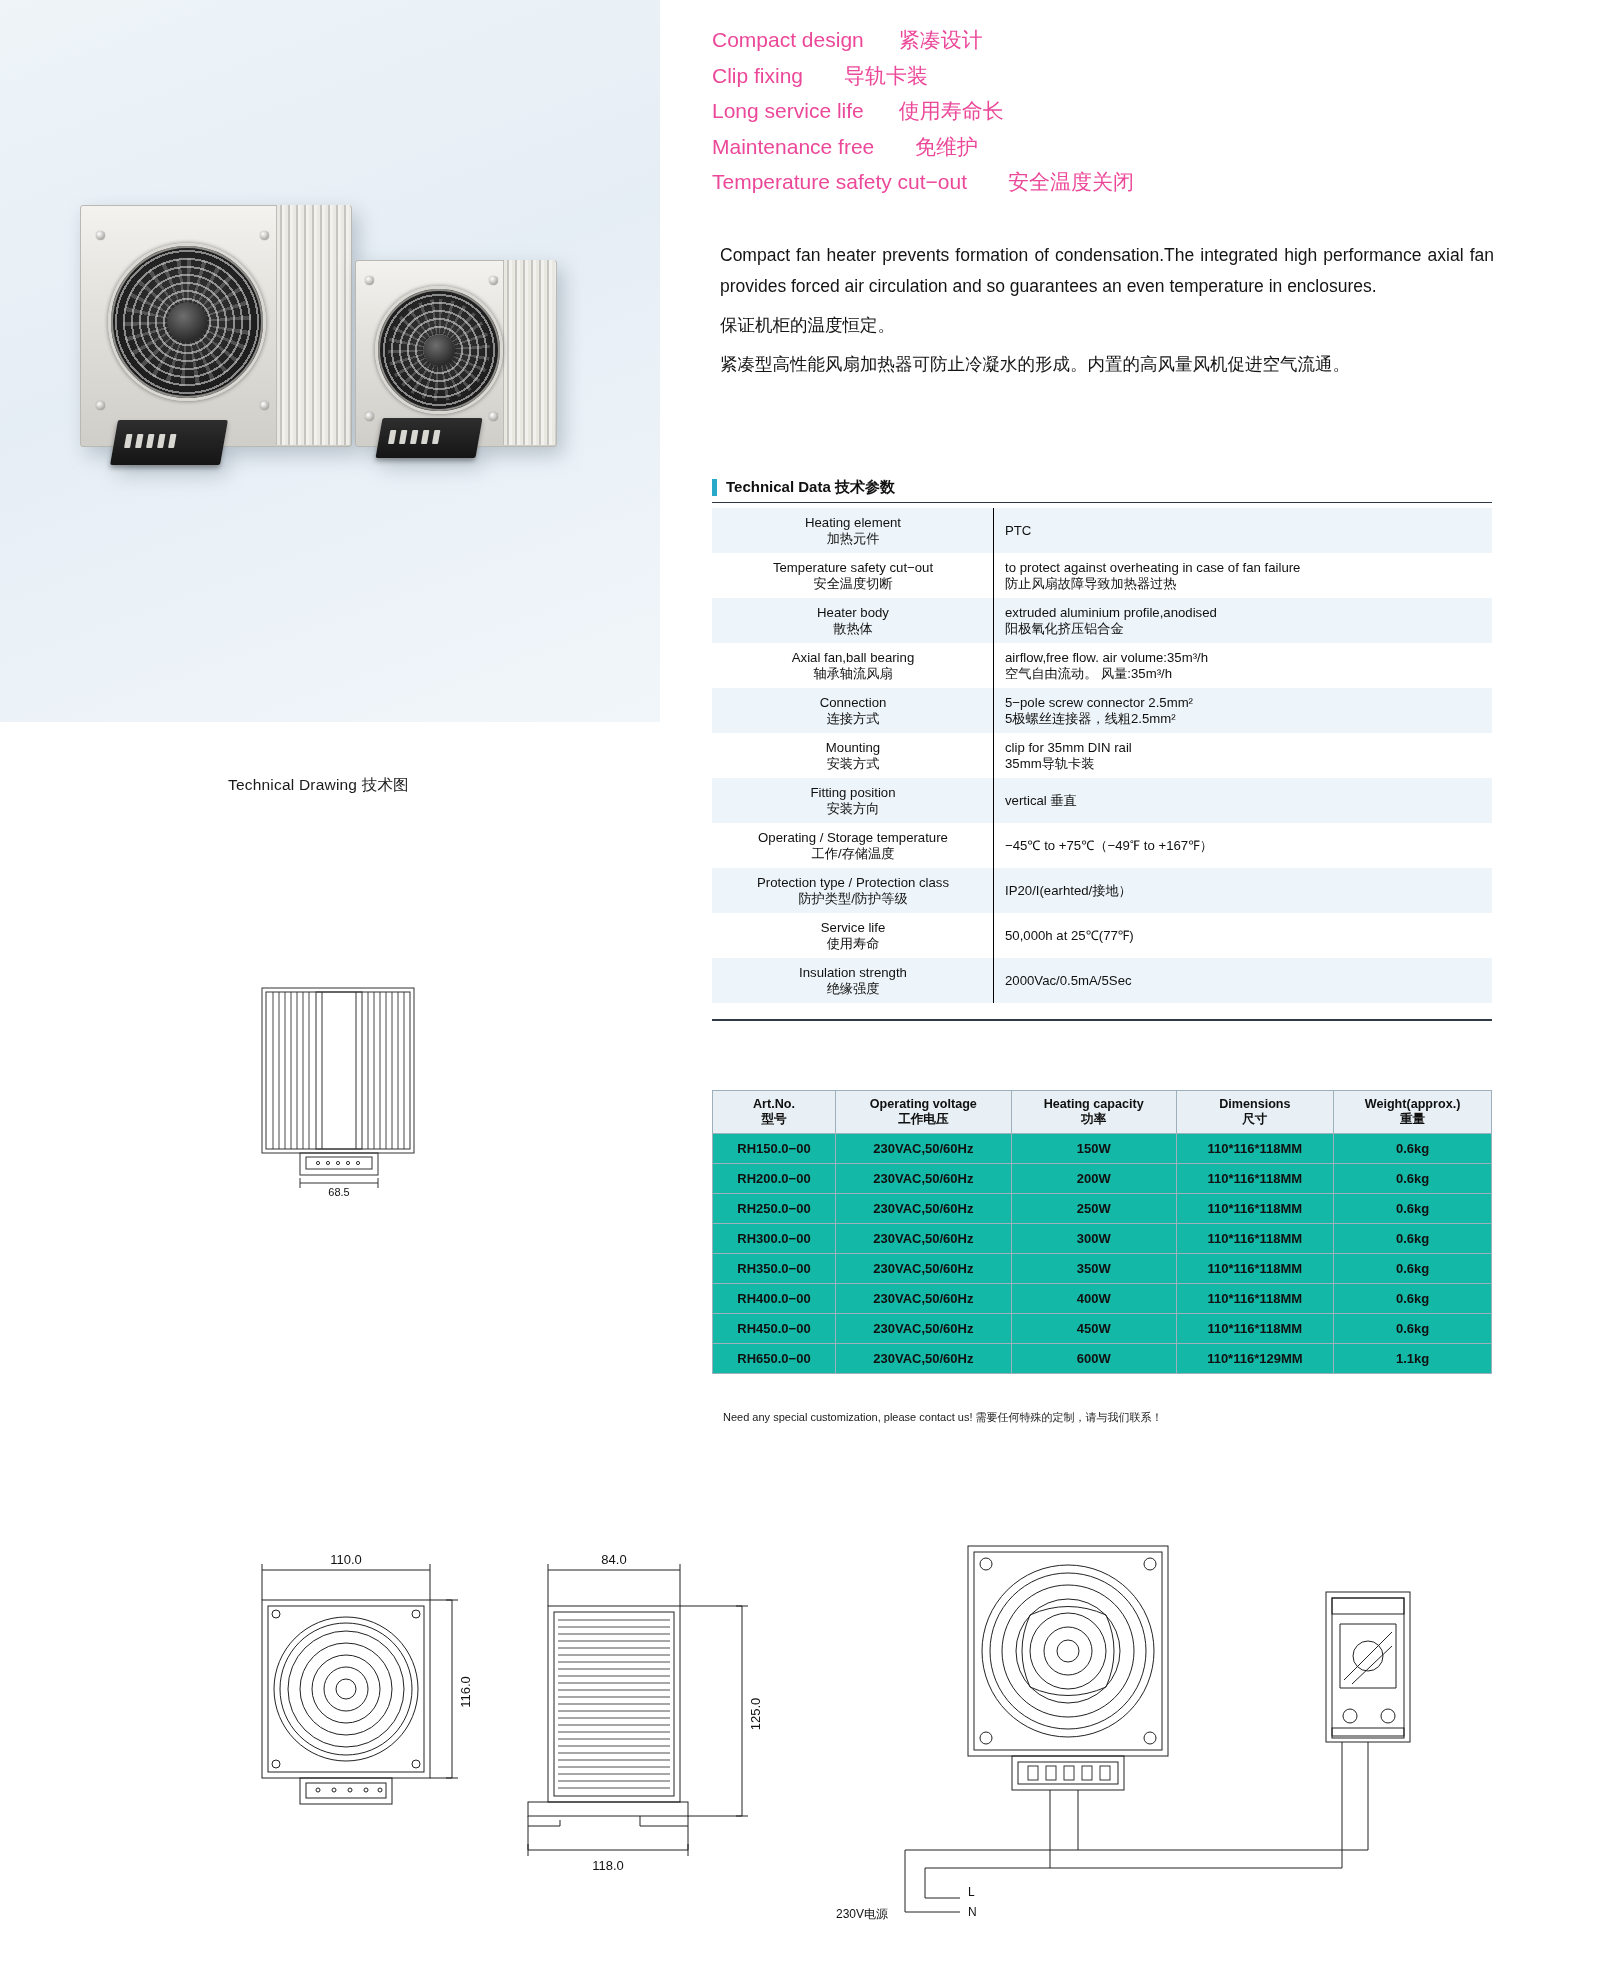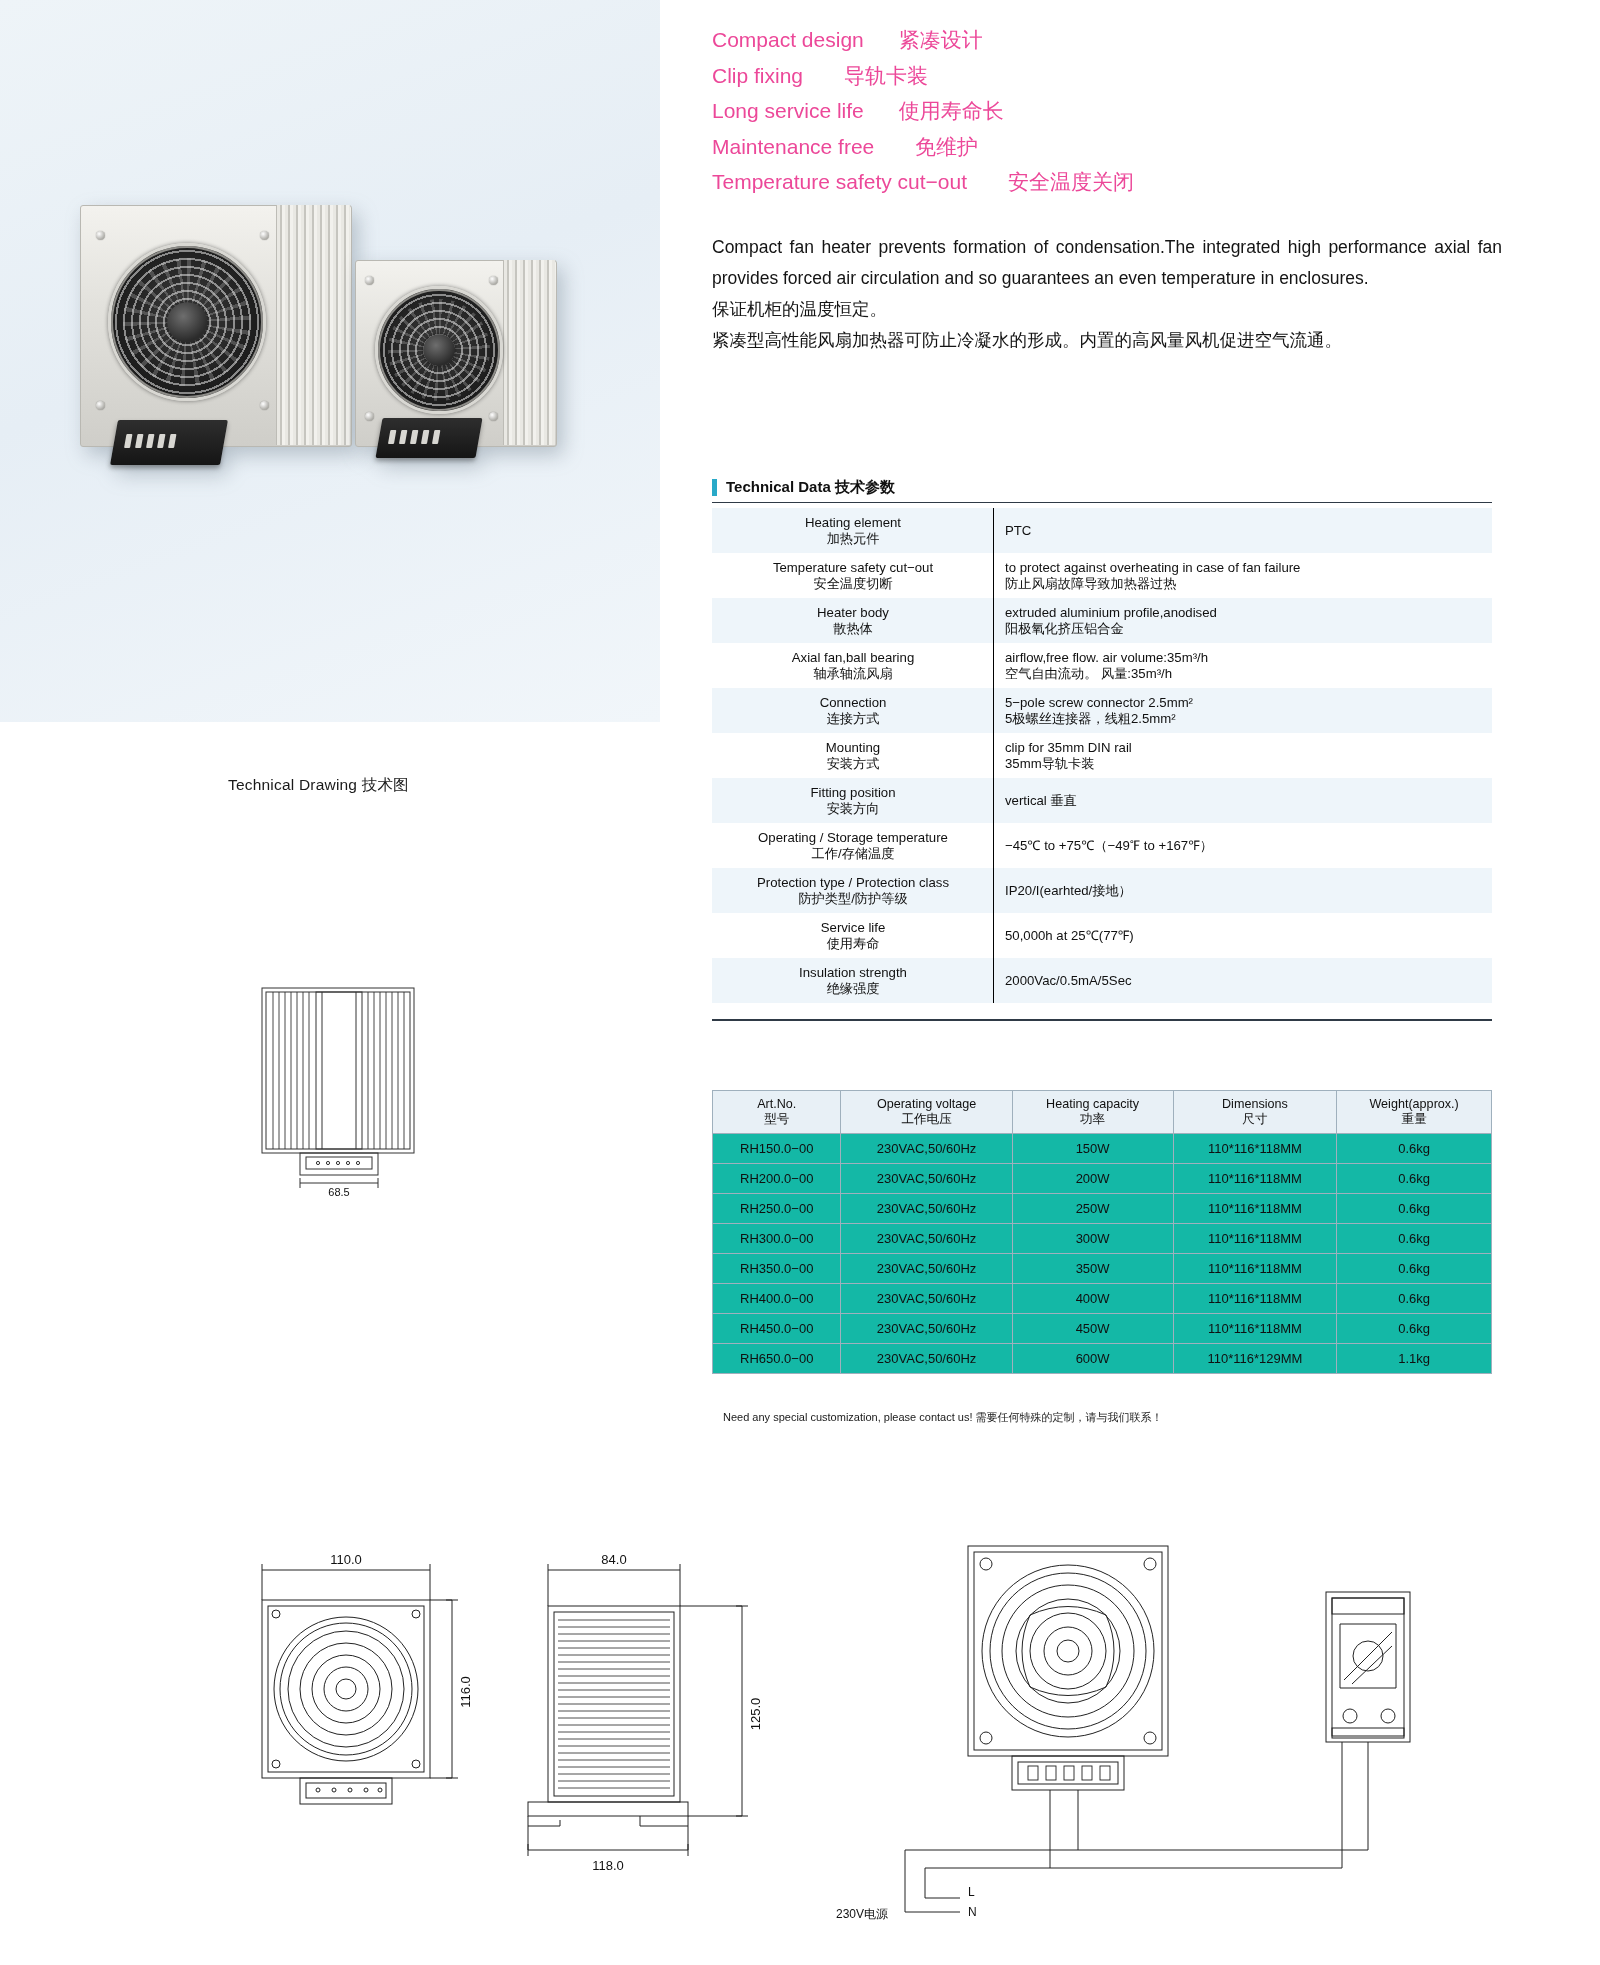--- a/index.html
+++ b/index.html
@@ -154,21 +154,21 @@
   .intro {
     position: absolute;
     left: 712px;
     top: 232px;
     width: 790px;
     font-size: 17.5px;
     line-height: 31px;
     color: #141414;
     text-align: justify;
   }
-  .intro p { margin: 0; }
+  .intro p { margin: 8px; }
   .intro .cn { text-align: left; }
 
   
   .td-header {
     position: absolute;
     left: 712px;
     top: 478px;
     width: 780px;
     display: flex;
     align-items: center;
@@ -222,21 +222,21 @@
     top: 1090px;
     width: 780px;
     border-collapse: collapse;
     font-size: 13px;
     color: #101010;
   }
   table.models th, table.models td {
     border: 1px solid #9fb0bd;
     text-align: center;
     padding: 7px 2px;
-    font-weight: normal;
+    font-weight: bold;
     line-height: 15px;
   }
   table.models thead th {
     background: #e8f0f6;
     font-size: 12.6px;
     padding: 6px 2px;
   }
   table.models tbody td { background: #14b8a6; }
   .models-note {
     position: absolute;

